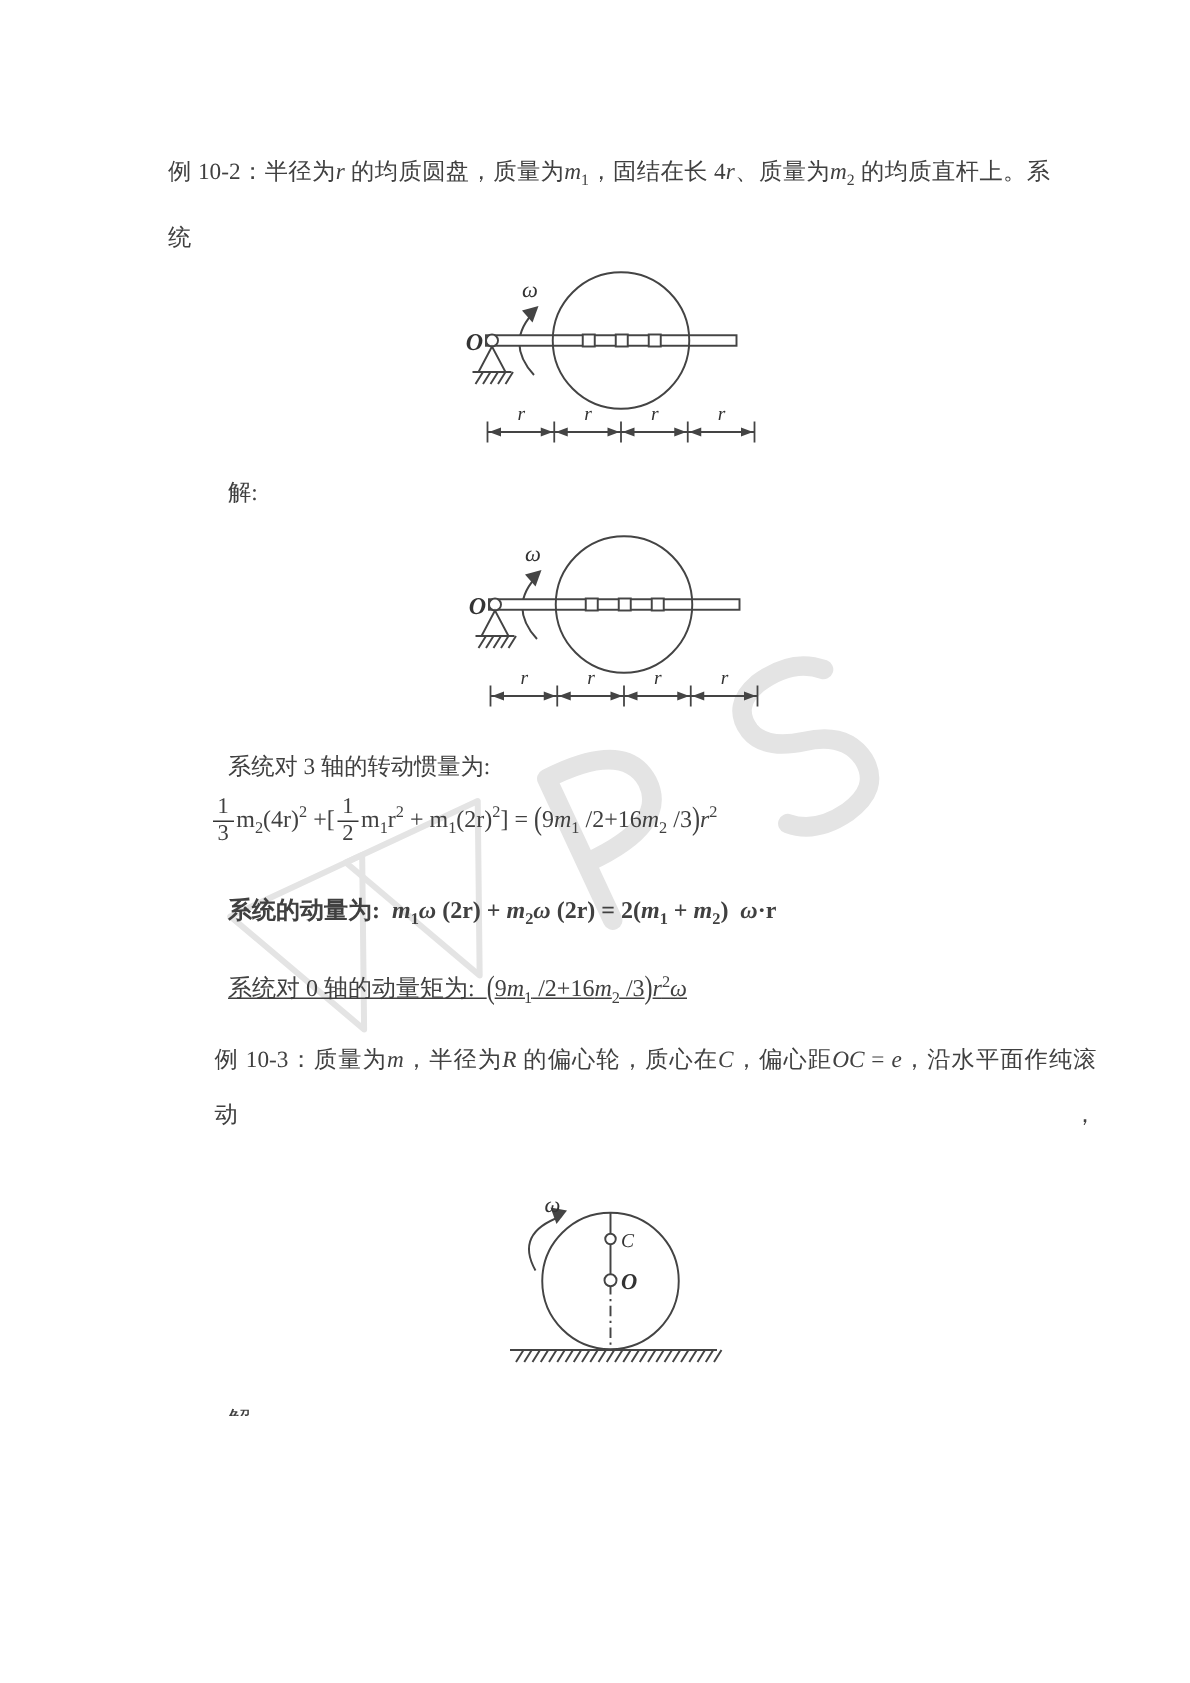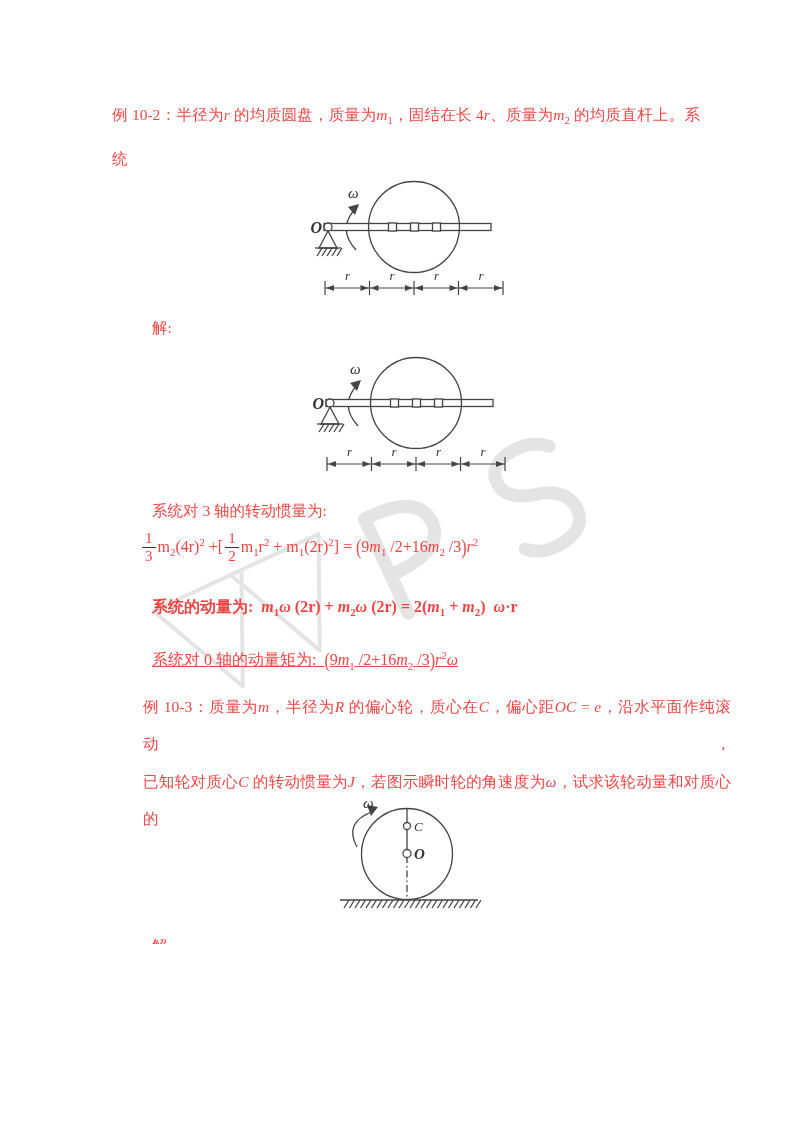--- a/index.html
+++ b/index.html
@@ -1,17 +1,17 @@
 <!DOCTYPE html>
 <html><head>
 <meta charset="utf-8">
 <style>
   html,body{margin:0;padding:0;background:#fff;}
   .page{position:relative;width:793px;height:944px;background:#ffffff;overflow:hidden;
-        font-family:"Liberation Serif","DejaVu Serif",serif;color:#ef4444;}
+        font-family:"Liberation Serif","DejaVu Serif",serif;color:#404040;}
   .abs{position:absolute;}
   .para{font-size:15.5px;line-height:37.4px;width:588px;}
   .para .line{text-align:justify;text-align-last:justify;}
   .para .line.last{text-align-last:left;}
   .label{font-size:15.5px;white-space:pre;}
   .mline{font-size:16px;white-space:pre;}
   .mv{font-style:italic;}
   sub,sup{font-size:68%;}
   .frac{display:inline-block;text-align:center;vertical-align:-0.55em;line-height:1.1;margin:0 2px;font-size:15px;font-style:normal;}
   .fn{display:block;padding:0 3px;}
@@ -116,21 +116,20 @@
 
   <div class="abs label rich" style="left:152px;top:501px;">系统对 3 轴的转动惯量为:</div>
   <div class="abs mline rich" style="left:140px;top:530px;"><span class="frac"><span class="fn">1</span><span class="fd">3</span></span>m<sub>2</sub>(4r)<sup>2</sup> +[<span class="frac"><span class="fn">1</span><span class="fd">2</span></span>m<sub>1</sub>r<sup>2</sup> + m<sub>1</sub>(2r)<sup>2</sup>] = <span class="bp">(</span>9<span class="mv">m</span><sub>1</sub> /2+16<span class="mv">m</span><sub>2</sub> /3<span class="bp">)</span><span class="mv">r</span><sup>2</sup></div>
 
   <div class="abs mline rich" style="left:152px;top:597px;font-weight:bold;">系统的动量为:  <span class="mv">m</span><sub>1</sub><span class="mv">ω</span> (2r) + <span class="mv">m</span><sub>2</sub><span class="mv">ω</span> (2r) = 2(<span class="mv">m</span><sub>1</sub> + <span class="mv">m</span><sub>2</sub>)  <span class="mv">ω</span>·r</div>
 
   <div class="abs mline rich" style="left:152px;top:649px;text-decoration:underline;">系统对 0 轴的动量矩为:  <span class="bp">(</span>9<span class="mv">m</span><sub>1</sub> /2+16<span class="mv">m</span><sub>2</sub> /3<span class="bp">)</span><span class="mv">r</span><sup>2</sup><span class="mv">ω</span></div>
 
   <div class="abs para" style="left:112px;top:688px;margin-left:31px;">
     <div class="line rich">例 10-3：质量为<span class="mv">m</span>，半径为<span class="mv">R</span> 的偏心轮，质心在<span class="mv">C</span>，偏心距<span class="mv">OC</span> = <span class="mv">e</span>，沿水平面作纯滚动，</div>
-    <div class="line rich">已知轮对质心<span class="mv">C</span> 的转动惯量为<span class="mv">J</span>，若图示瞬时轮的角速度为<span class="mv">ω</span>，试求该轮动量和对质心的</div>
   </div>
 
   <svg class="abs" style="left:330px;top:790px;" viewBox="0 0 160 125" width="160" height="125">
     <g stroke="#444" stroke-width="1.3" fill="none">
       <path d="M 27,57 Q 13,32 44,21"></path>
       <circle cx="77" cy="64" r="45.5"></circle>
       <path d="M 77,18.5 L 77,66"></path>
       <path d="M 77,66 L 77,109.5" stroke-dasharray="7 3 1.5 3"></path>
       <circle cx="77" cy="36" r="3.5" fill="#fff"></circle>
       <circle cx="77" cy="63.5" r="4" fill="#fff"></circle>

